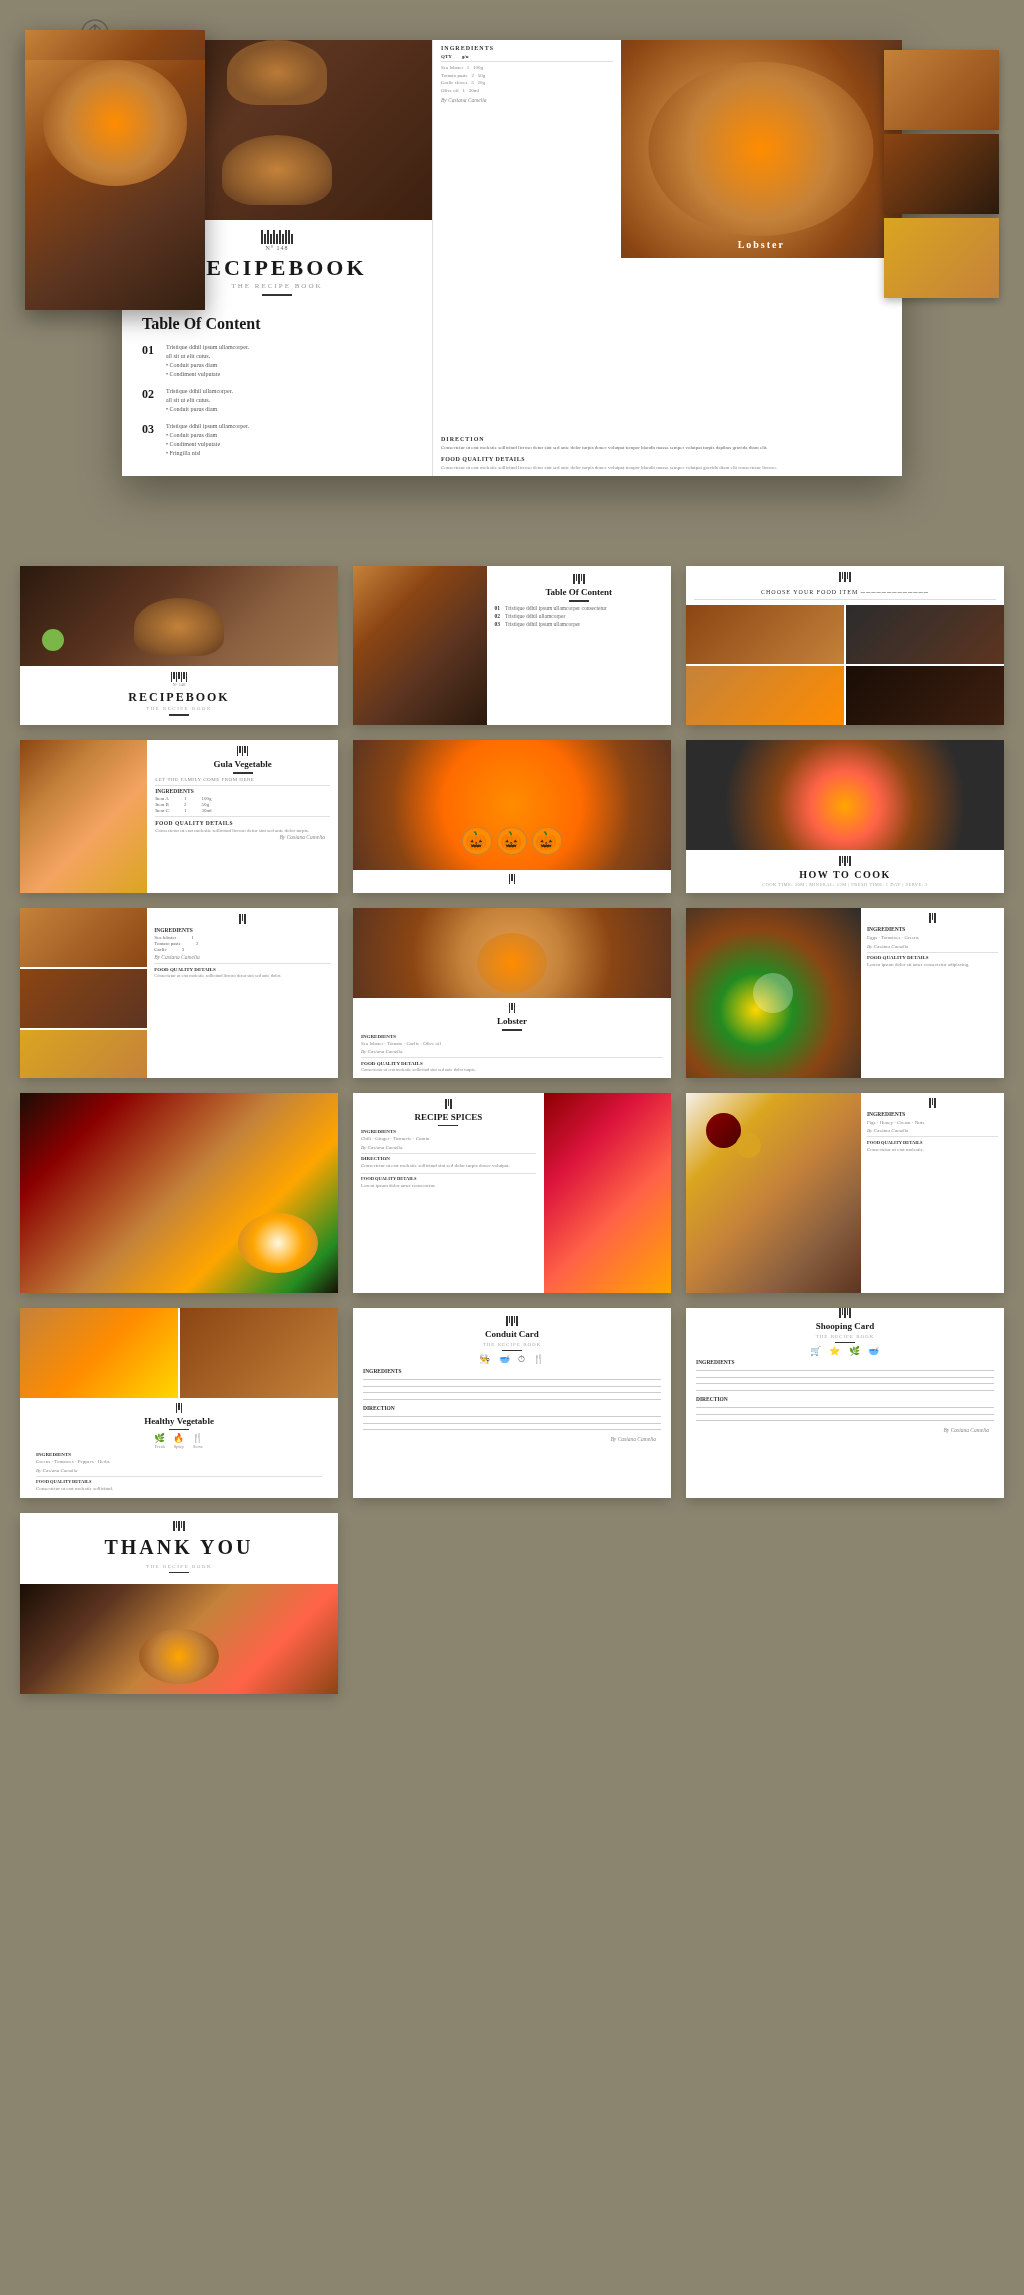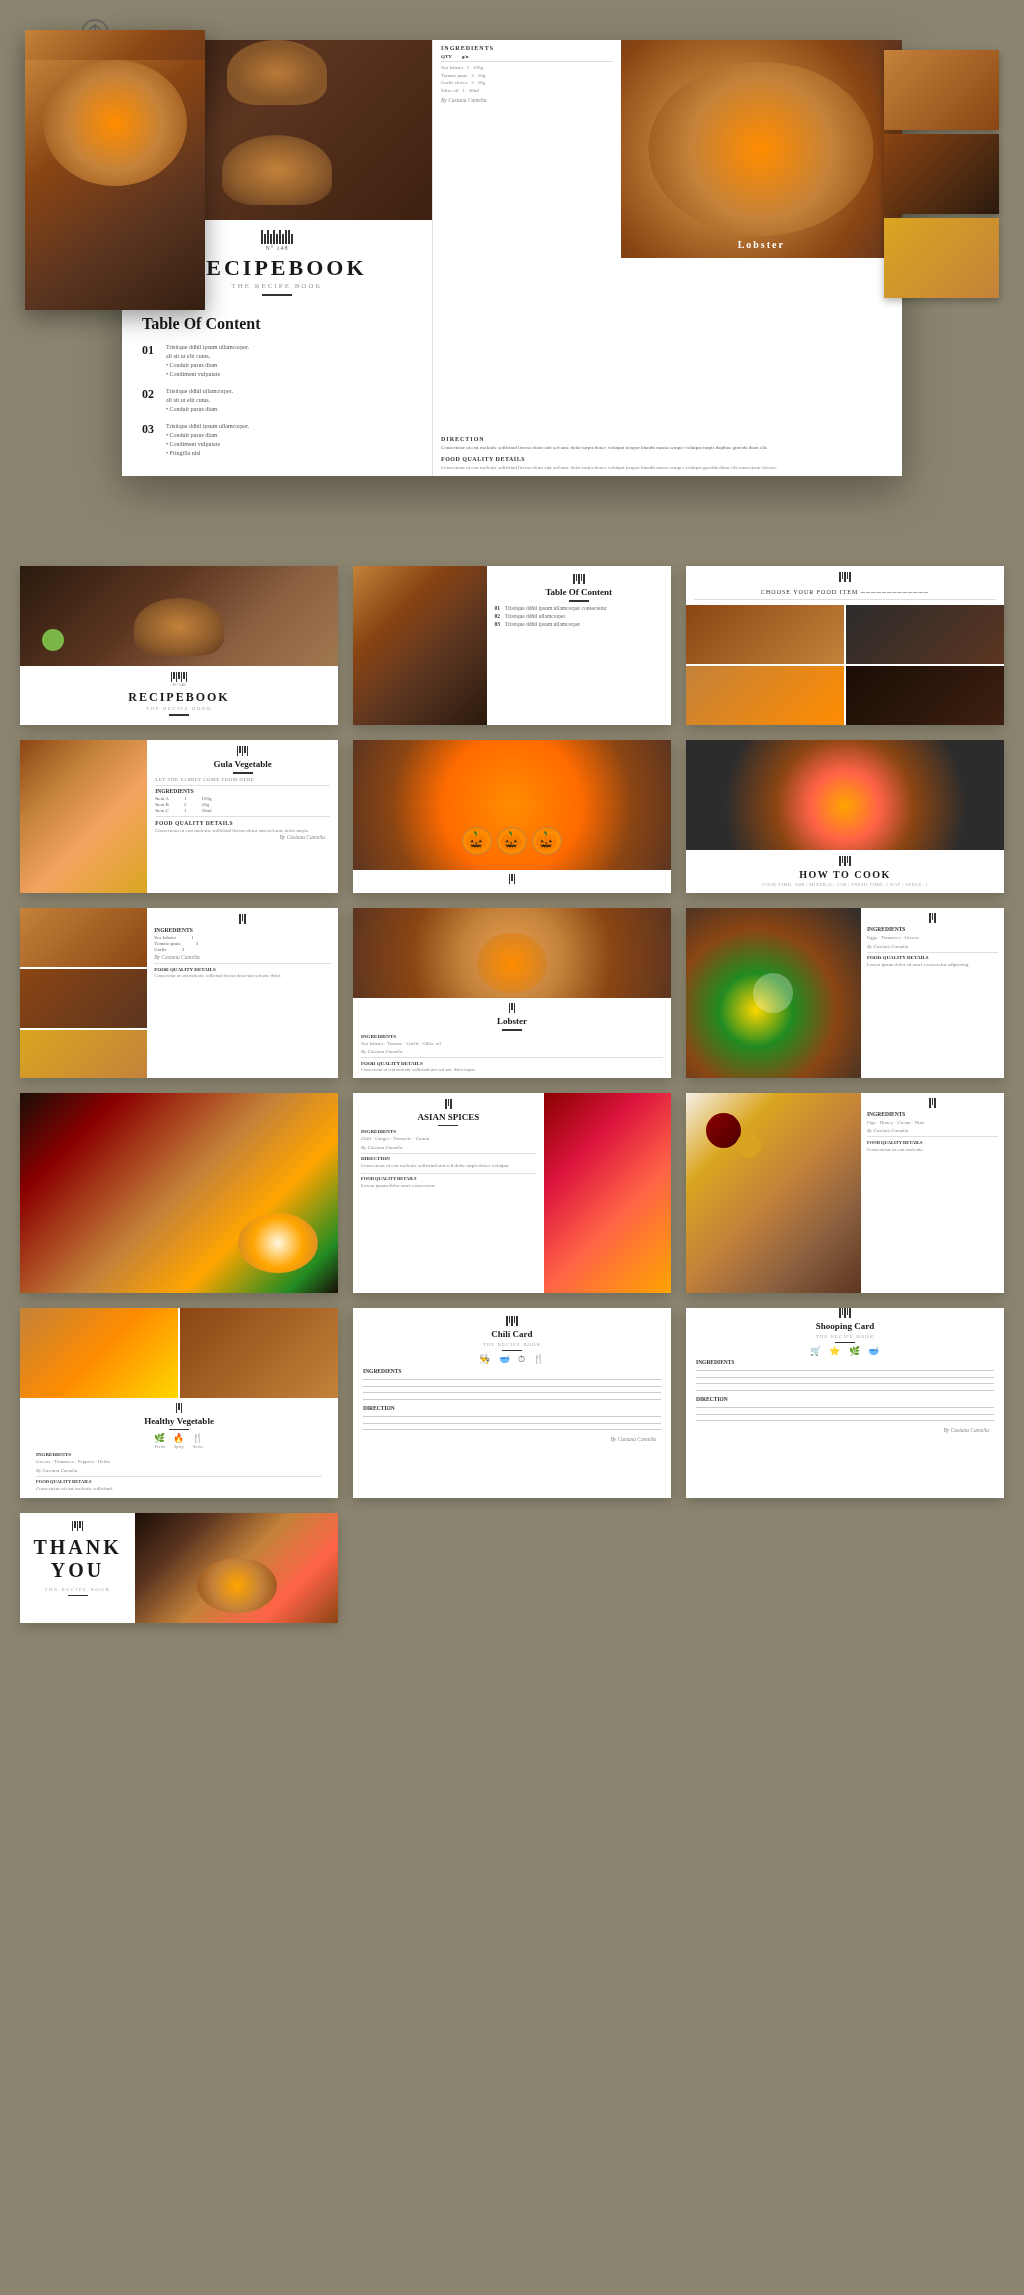--- a/index.html
+++ b/index.html
@@ -501,21 +501,21 @@
     .micro-text {
       font-size: 5px;
       color: #888;
       line-height: 1.5;
     }
 
     
     .bottom-card-ty {
       grid-column: 1;
       display: flex;
-      flex-direction: row;
+      flex-direction: column;
     }
 
     .card-body {
       padding: 6px 8px;
       flex: 1;
     }
   </style>
 </head>
 <body>
 
@@ -871,21 +871,21 @@
   <div class="page-card">
     <div style="display:flex;height:100%;">
       <div style="flex:1;padding:6px 8px;">
         <div class="card-barcode">
           <div class="card-barcode-lines">
             <div class="cbl"></div>
               <div class="cbl s"></div>
               <div class="cbl"></div>
           </div>
         </div>
-        <div class="card-section-title">ASIAN SPICES</div>
+        <div class="card-section-title">RECIPE SPICES</div>
         <div class="card-divider"></div>
         <div style="font-size:5px;font-weight:700;color:#333;margin-bottom:1px;">INGREDIENTS</div>
         <div class="micro-text">Chili · Ginger · Turmeric · Cumin</div>
         <div style="font-size:5px;font-style:italic;color:#888;margin:2px 0;">By Casiana Camelia</div>
         <div class="sep-line"></div>
         <div style="font-size:5px;font-weight:700;text-transform:uppercase;color:#333;margin-bottom:1px;">DIRECTION</div>
         <div class="micro-text">Consectetur ut erat molestie sollicitud sint sed dolor turpis donec volutpat.</div>
         <div class="sep-line"></div>
         <div style="font-size:4.5px;font-weight:700;text-transform:uppercase;color:#333;margin-bottom:1px;">FOOD QUALITY DETAILS</div>
         <div class="micro-text">Lorem ipsum dolor amet consectetur.</div>
@@ -962,21 +962,21 @@
     <div style="padding:8px 10px;">
       <div class="card-barcode">
         <div class="card-barcode-lines">
           <div class="cbl"></div>
             <div class="cbl s"></div>
             <div class="cbl"></div>
             <div class="cbl s"></div>
             <div class="cbl"></div>
         </div>
       </div>
-      <div class="card-section-title">Chili Card</div>
+      <div class="card-section-title">Conduit Card</div>
       <div style="font-size:5px;letter-spacing:1px;color:#aaa;text-align:center;">THE RECIPE BOOK</div>
       <div class="card-divider"></div>
       <div class="icons-row">
         <span class="icon-sym">👨‍🍳</span>
         <span class="icon-sym">🥣</span>
         <span class="icon-sym">⏱</span>
         <span class="icon-sym">🍴</span>
       </div>
       <div style="font-size:5.5px;font-weight:700;color:#333;margin-bottom:2px;">INGREDIENTS</div>
       <div class="form-lines">

